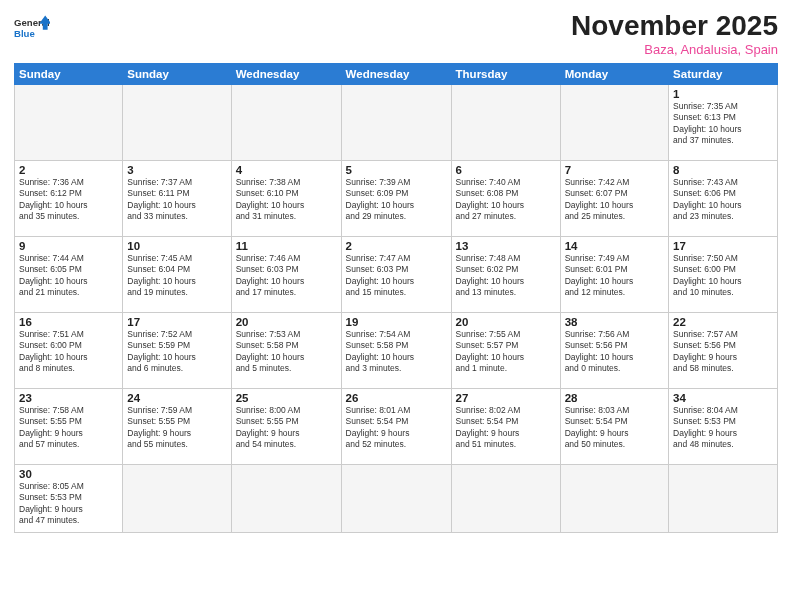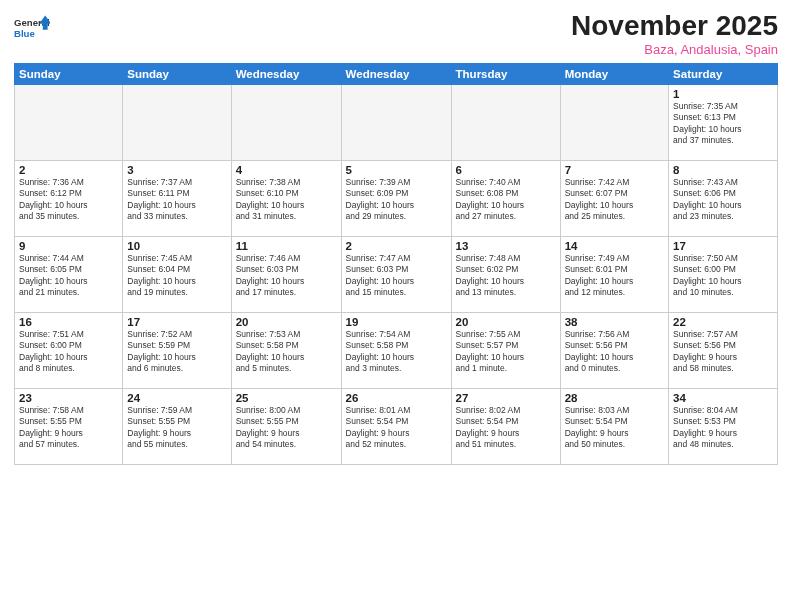--- a/index.html
+++ b/index.html
@@ -236,15 +236,27 @@
           </td>
           <td>
             <span class="day-num">28</span>
             <div class="day-info">Sunrise: 8:03 AM<br>Sunset: 5:54 PM<br>Daylight: 9 hours<br>and 50 minutes.</div>
           </td>
           <td>
             <span class="day-num">34</span>
             <div class="day-info">Sunrise: 8:04 AM<br>Sunset: 5:53 PM<br>Daylight: 9 hours<br>and 48 minutes.</div>
           </td>
         </tr>
+        <tr class="last-row">
+          <td>
+            <span class="day-num">30</span>
+            <div class="day-info">Sunrise: 8:05 AM<br>Sunset: 5:53 PM<br>Daylight: 9 hours<br>and 47 minutes.</div>
+          </td>
+          <td class="empty"></td>
+          <td class="empty"></td>
+          <td class="empty"></td>
+          <td class="empty"></td>
+          <td class="empty"></td>
+          <td class="empty"></td>
+        </tr>
       </tbody>
   </table>
 </div>
 
 </body></html>

